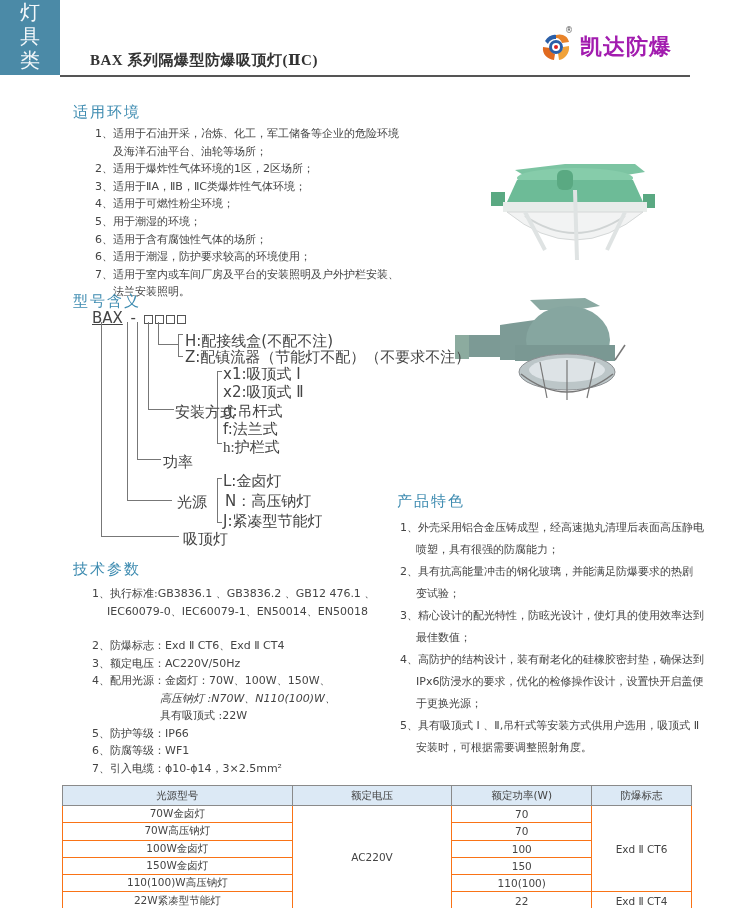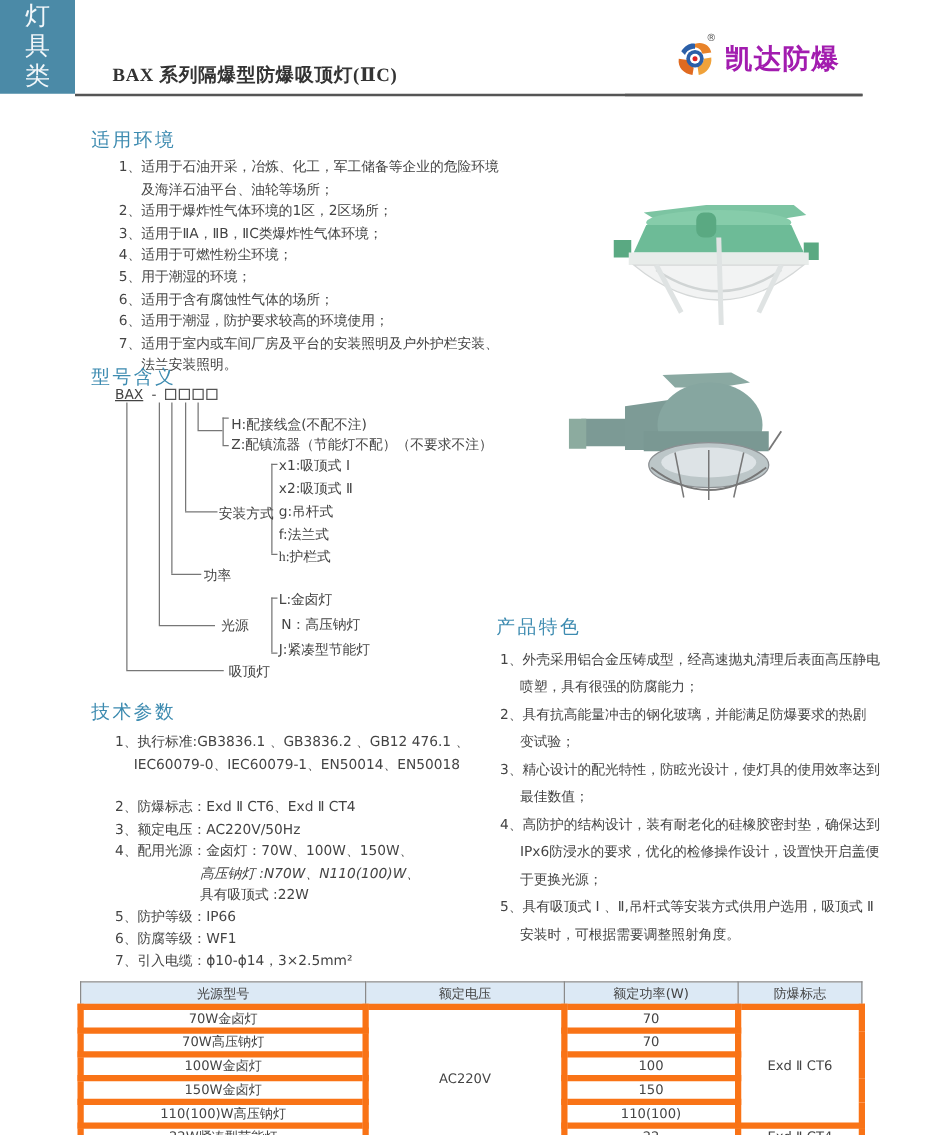--- a/index.html
+++ b/index.html
@@ -16,31 +16,31 @@
   .logo { left:540px; top:32px; display:flex; align-items:center; }
   .logo-mark { width:32px; height:30px; position:relative; }
   .logo-text { font-size:22px; font-weight:bold; color:#a21caf; margin-left:8px; letter-spacing:1px; font-family:"DejaVu Sans", sans-serif; }
   .logo-reg { position:absolute; left:25px; top:-6px; font-size:8px; color:#555; }
 
   .section-h { font-size:15px; color:#3d8bb0; letter-spacing:2px; }
   .list { font-size:11px; line-height:17.6px; color:#444; }
   .list .item { white-space:nowrap; }
   .list .cont { padding-left:18px; white-space:nowrap; }
 
-  .diag { font-size:11px; color:#444; }
+  .diag { font-size:15px; color:#444; }
   .ln { position:absolute; background:#777; }
   .box { display:inline-block; width:9px; height:9px; border:1px solid #555; margin-right:2px; vertical-align:-1px; }
 
   .feat { font-size:11px; line-height:22px; color:#444; }
   .feat .cont { padding-left:16px; white-space:nowrap; }
   .feat .item { white-space:nowrap; }
 
   table.spec { position:absolute; left:62px; top:785px; width:630px; border-collapse:collapse; font-size:10.5px; color:#444; }
   table.spec th { background:#dce9f5; font-weight:normal; height:20px; border:1px solid #8a8a8a; text-align:center; }
-  table.spec td { height:17.3px; border:5px solid #f97316; text-align:center; }
+  table.spec td { height:17.3px; border:1px solid #f97316; text-align:center; }
   table.spec .c1 { width:230px; } table.spec .c2 { width:160px; } table.spec .c3 { width:140px; } table.spec .c4 { width:100px; }
 </style>
 </head>
 <body>
 
 <div class="abs side-tab">
   <span>灯</span>
   <span>具</span>
   <span>类</span>
 </div>

